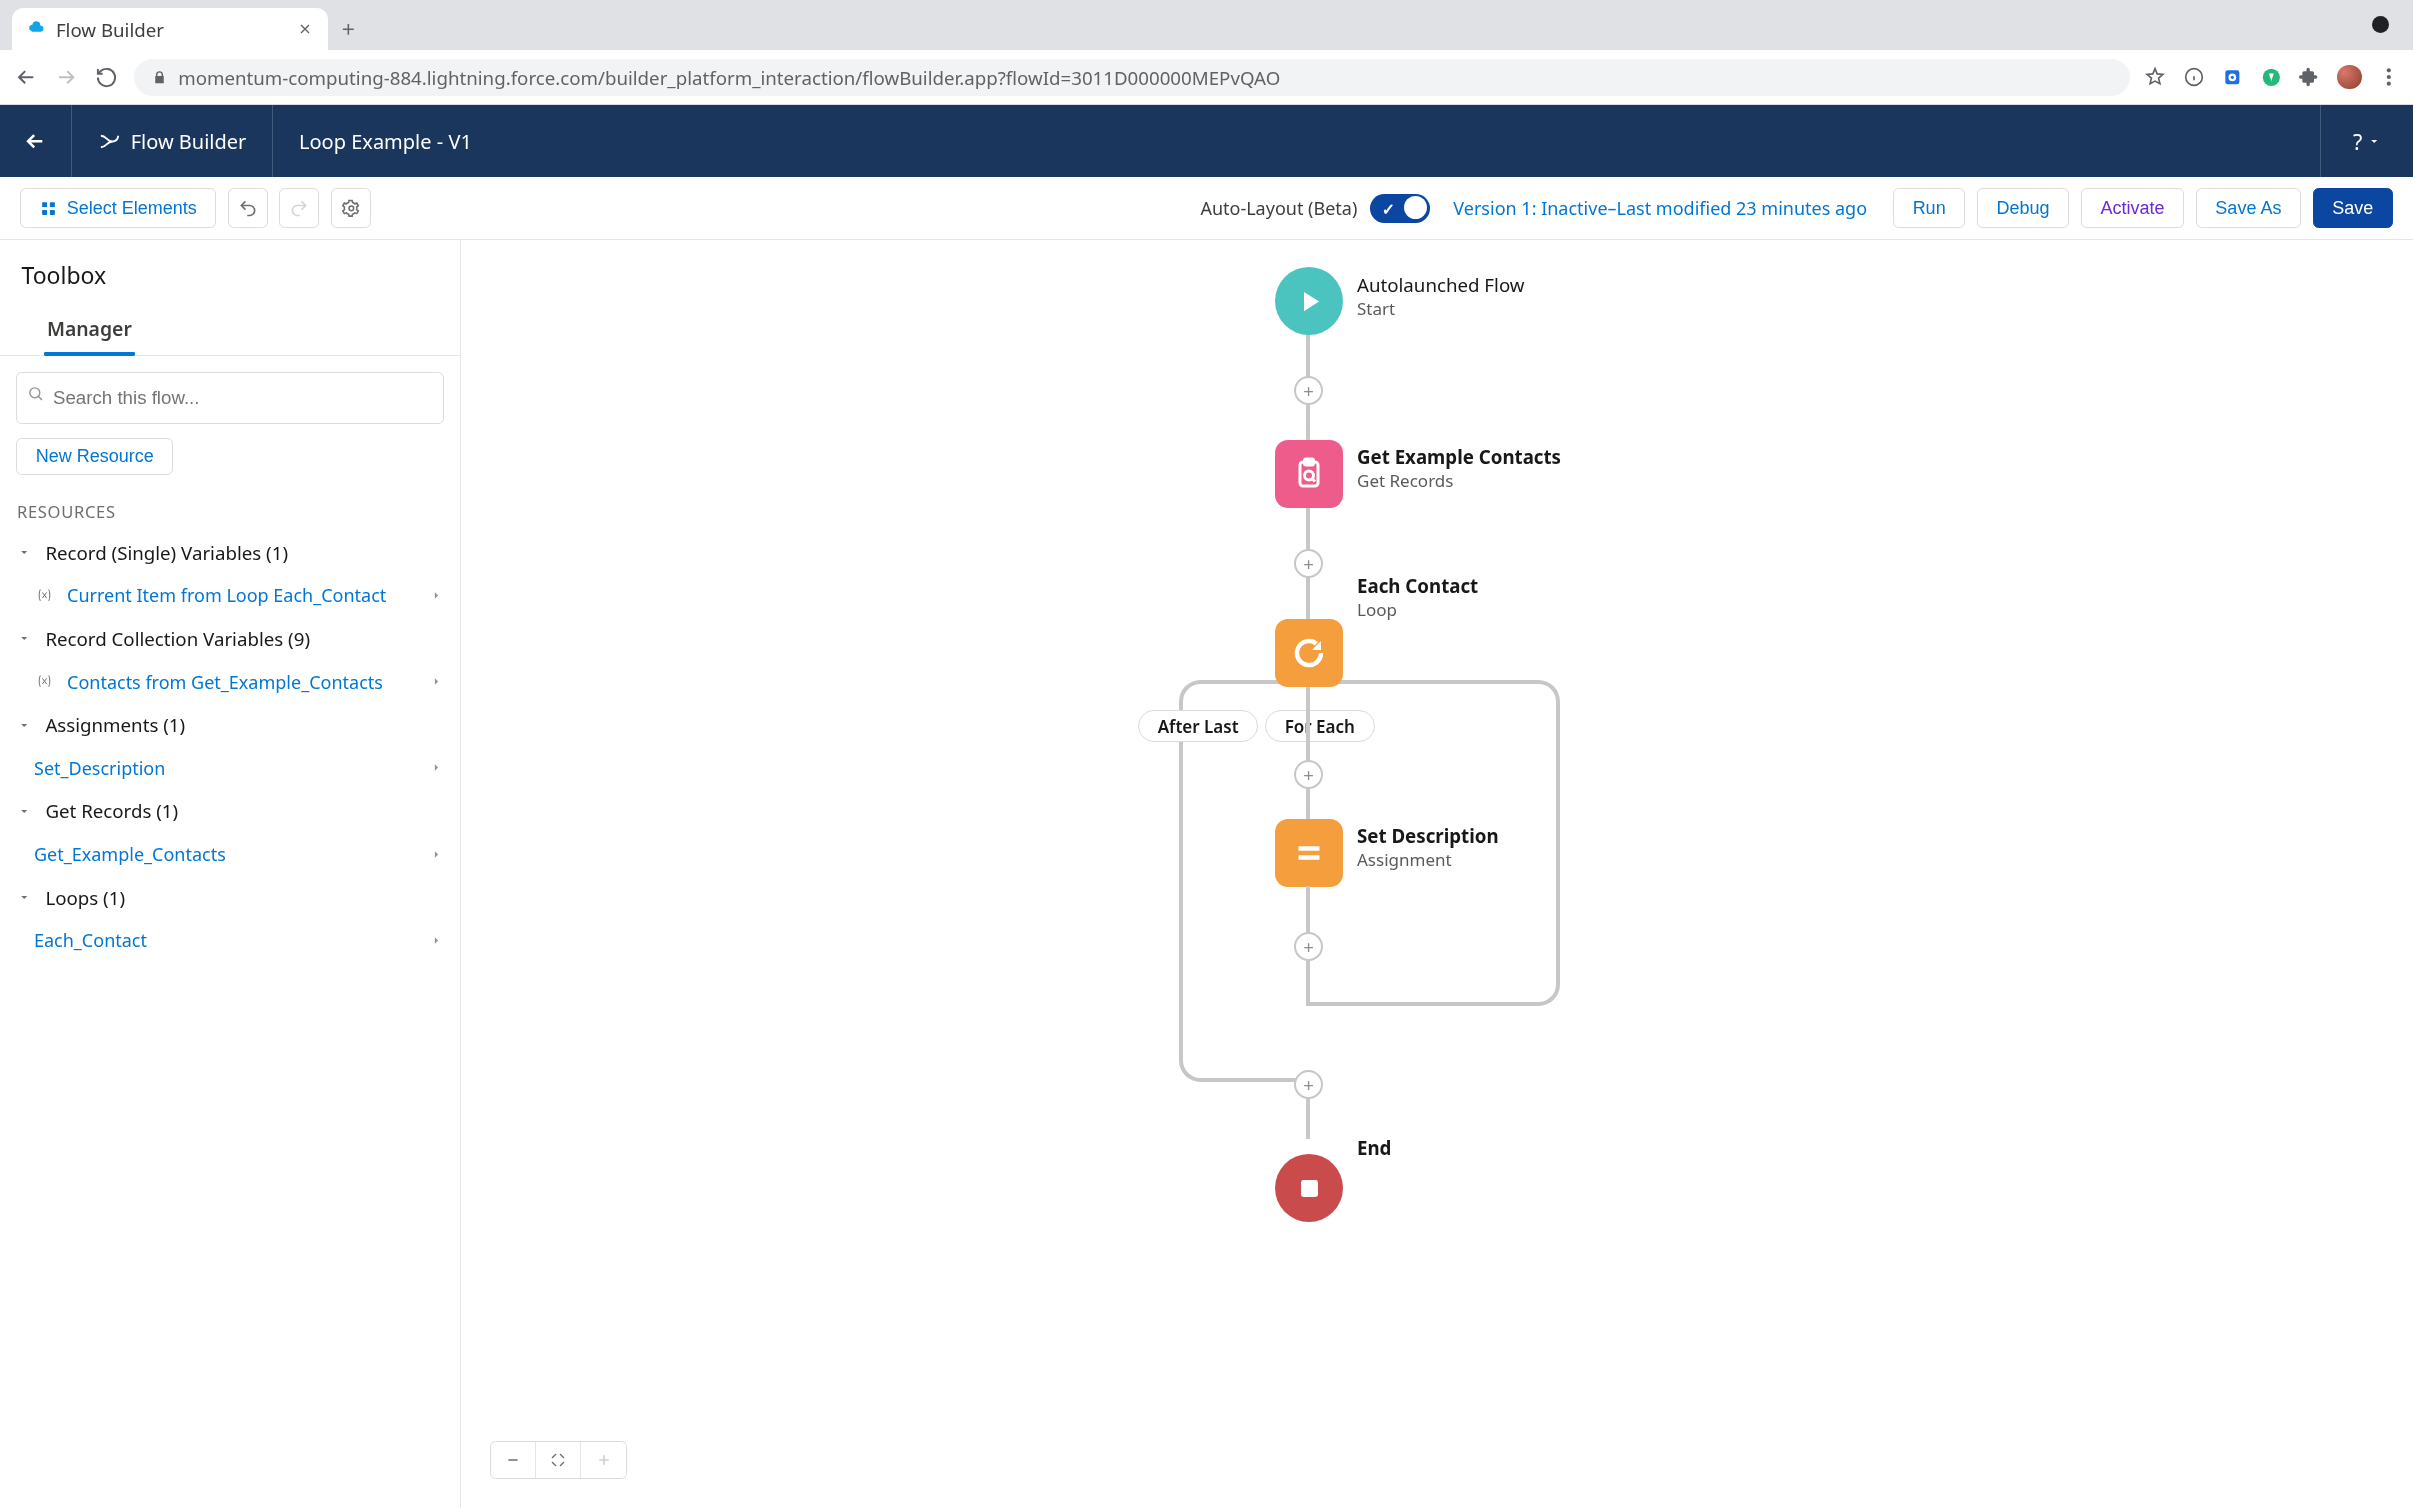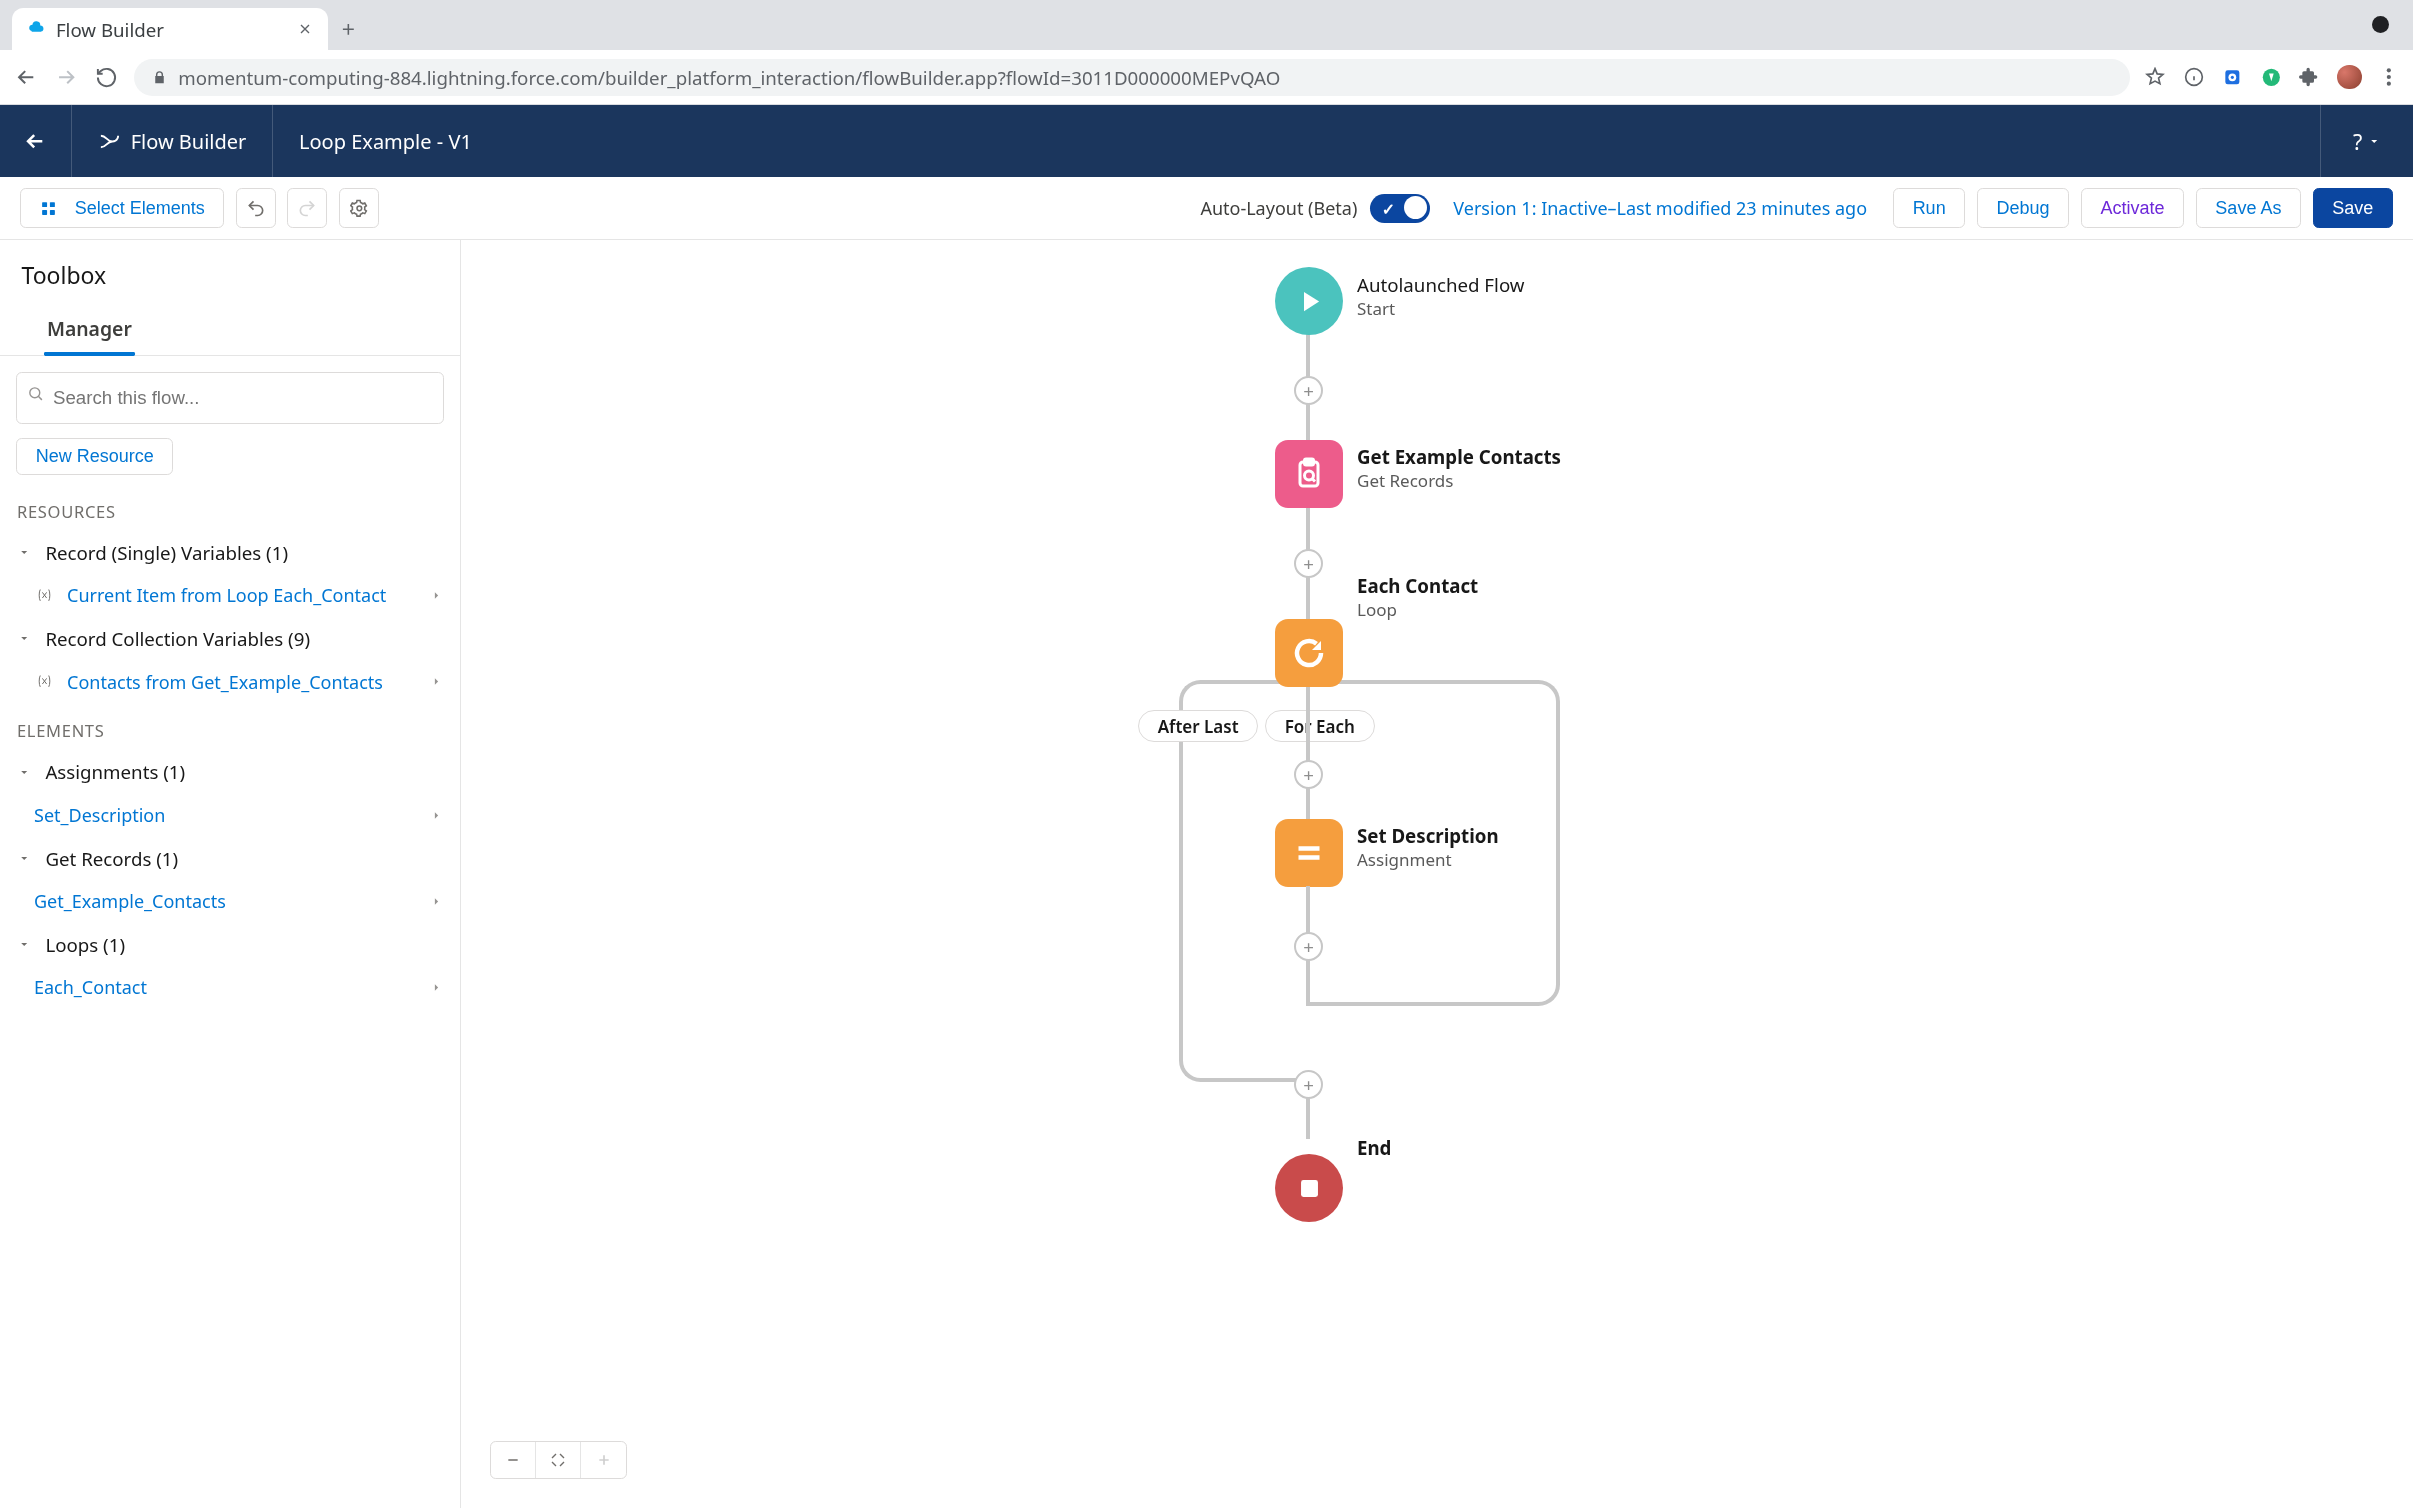--- a/index.html
+++ b/index.html
@@ -23,21 +23,21 @@
   .ext-icon { width:21.5px; height:21.5px; display:flex; align-items:center; justify-content:center; }
   .avatar { width:24.4px; height:24.4px; border-radius:50%; background:radial-gradient(circle at 30% 30%, #d9776a, #8b3f2f); }
   
   .app-header { background:#1b365d; height:72px; display:flex; align-items:stretch; color:#fff; }
   .app-back { width:72px; display:flex; align-items:center; justify-content:center; border-right:0.7px solid rgba(255,255,255,.18); cursor:pointer; }
   .app-title { width:201px; display:flex; align-items:center; justify-content:center; gap:10px; border-right:0.7px solid rgba(255,255,255,.18); font-size:20px; }
   .app-flowname { display:flex; align-items:center; padding-left:26px; font-size:20px; flex:1; }
   .app-help { width:93px; display:flex; align-items:center; justify-content:center; border-left:0.7px solid rgba(255,255,255,.18); font-size:21.5px; cursor:pointer; gap:4.3px;}
   
   .action-bar { height:63px; border-bottom:0.7px solid #e5e5e5; display:flex; align-items:center; padding:0 20px; gap:11.5px; }
-  .btn { border:0.7px solid #dddbda; background:#fff; color:#0176d3; border-radius:5.7px; padding:0 18.7px; height:40px; font-size:18px; display:flex; align-items:center; gap:18px; cursor:pointer; }
+  .btn { border:0.7px solid #dddbda; background:#fff; color:#0176d3; border-radius:5.7px; padding:0 18.7px; height:40px; font-size:18px; display:flex; align-items:center; gap:10px; cursor:pointer; }
   .btn.dark { background:#0b46a0; color:#fff; border-color:#0b46a0; }
   .btn.disabled { color:#6d28d9; cursor:default; }
   .iconbtn { width:40px; height:40px; border:0.7px solid #dddbda; border-radius:5.7px; background:#fff; display:flex; align-items:center; justify-content:center; color:#706e6b; cursor:pointer; }
   .iconbtn.disabled { color:#d4d4d4; cursor:default; }
   .spacer { flex:1; }
   .autolayout { display:flex; align-items:center; gap:13px; color:#3e3e3c; font-size:18px; }
   .toggle { width:60px; height:29px; border-radius:14.4px; background:#0b46a0; position:relative; cursor:pointer; }
   .toggle .knob { position:absolute; right:2.9px; top:2.9px; width:23px; height:23px; background:#fff; border-radius:50%; }
   .toggle .check { position:absolute; left:11.5px; top:4.3px; color:#fff; font-size:16px; font-weight:700;}
   .versiontext { color:#0176d3; font-size:18px; margin:0 14.4px 0 11.5px; }
@@ -311,21 +311,20 @@
           </svg>
         </span>
       <span>Contacts from Get_Example_Contacts</span>
       <span class="go">
           <svg width="13" height="13" viewBox="0 0 24 24" fill="currentColor">
             <path d="M9 6l6 6-6 6z"></path>
           </svg>
         </span>
     </div>
 
-    <div class="section-label">ELEMENTS</div>
 
     <div class="group-header">
       <span class="chev">
           <svg width="14.4" height="14.4" viewBox="0 0 24 24" fill="currentColor">
             <path d="M7 10l5 5 5-5z"></path>
           </svg>
         </span>
       <span>Assignments (1)</span>
     </div>
     <div class="item">

